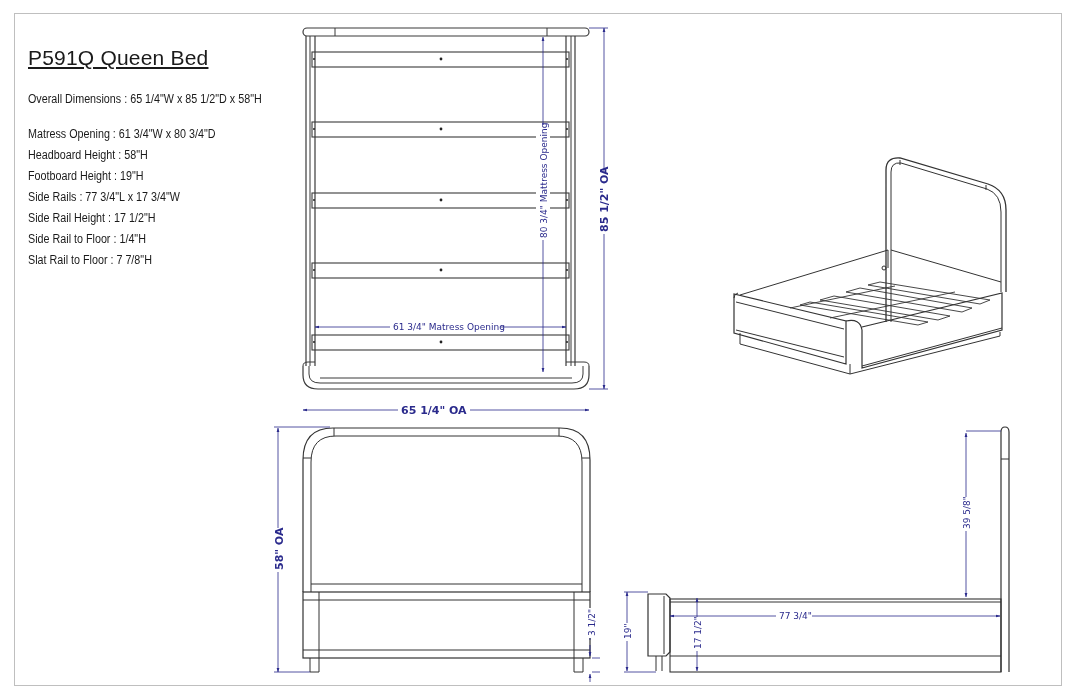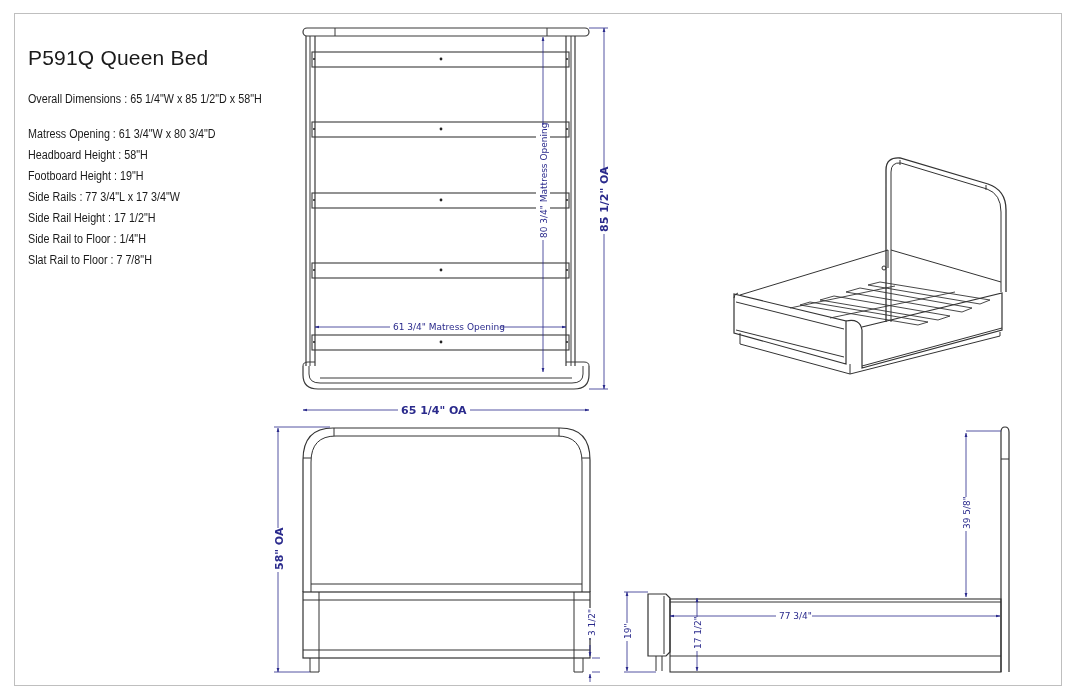--- a/index.html
+++ b/index.html
@@ -1,18 +1,18 @@
 <!DOCTYPE html>
 <html><head>
 <meta charset="utf-8">
 <style>
   html, body { margin: 0; padding: 0; background: #ffffff; }
   body { width: 1080px; height: 698px; position: relative; overflow: hidden; font-family: "Liberation Sans", sans-serif; }
   .frame { position: absolute; left: 14px; top: 13px; width: 1048px; height: 673px; border: 1px solid #bfbfbf; box-sizing: border-box; }
-  .title { position: absolute; left: 28px; top: 46px; font-size: 21px; color: #1a1a1a; font-family: "Liberation Sans", sans-serif; letter-spacing: 0.2px; }
+  .title { position: absolute; left: 28px; top: 46px; font-size: 21px; color: #1a1a1a; font-family: "Liberation Sans", sans-serif; letter-spacing: 0.2px; text-decoration: underline; }
   .spec { position: absolute; left: 28px; font-size: 12.5px; color: #1a1a1a; font-family: "Liberation Sans Narrow", "Liberation Sans", sans-serif; transform: scaleX(0.86); transform-origin: left center; white-space: nowrap; }
   svg.drawing { position: absolute; left: 0; top: 0; }
   .dimtxt { font-family: "DejaVu Sans", sans-serif; fill: #2a2a8c; }
 </style>
 </head>
 <body>
 
 <div class="frame"></div>
 
 <div class="title">P591Q Queen Bed</div>

